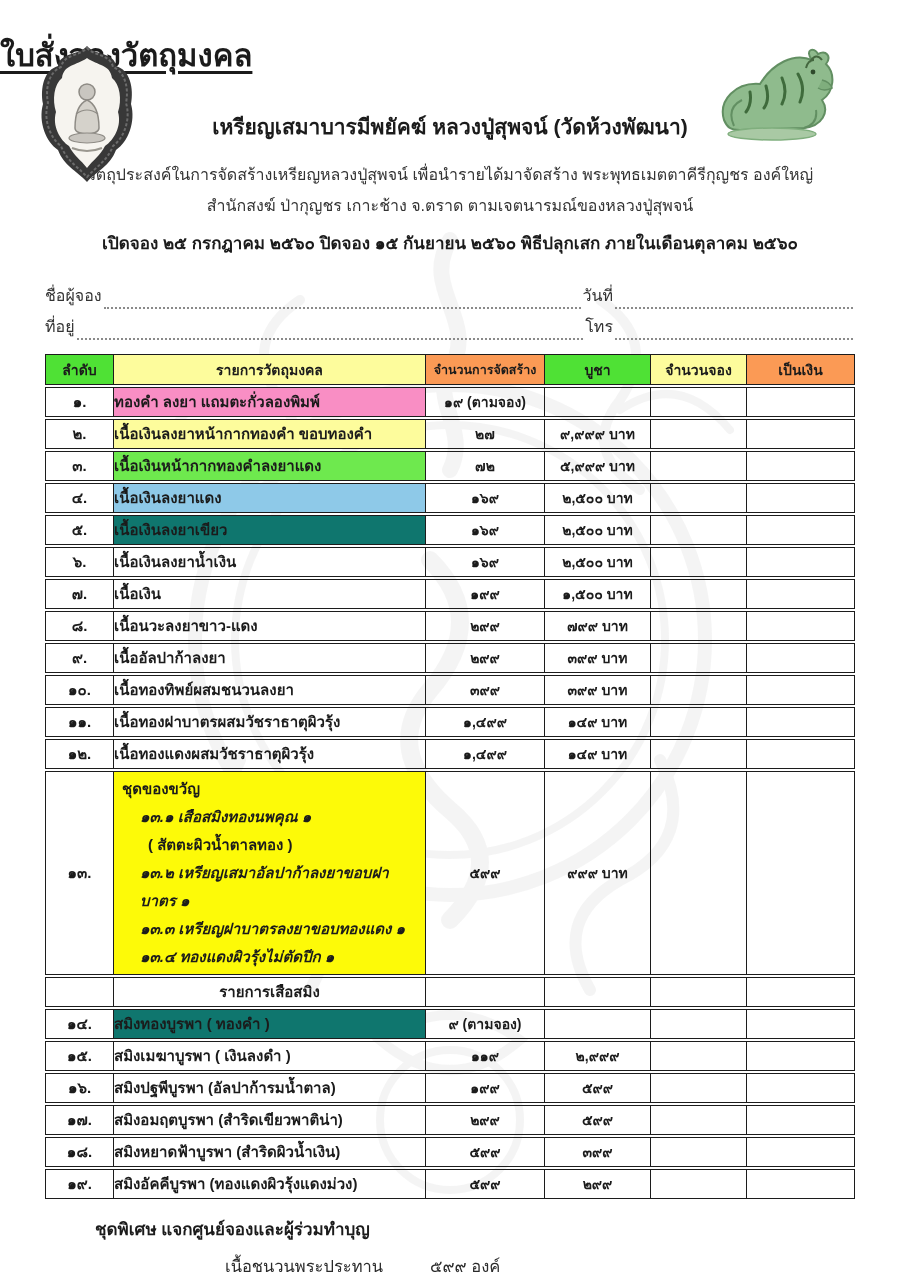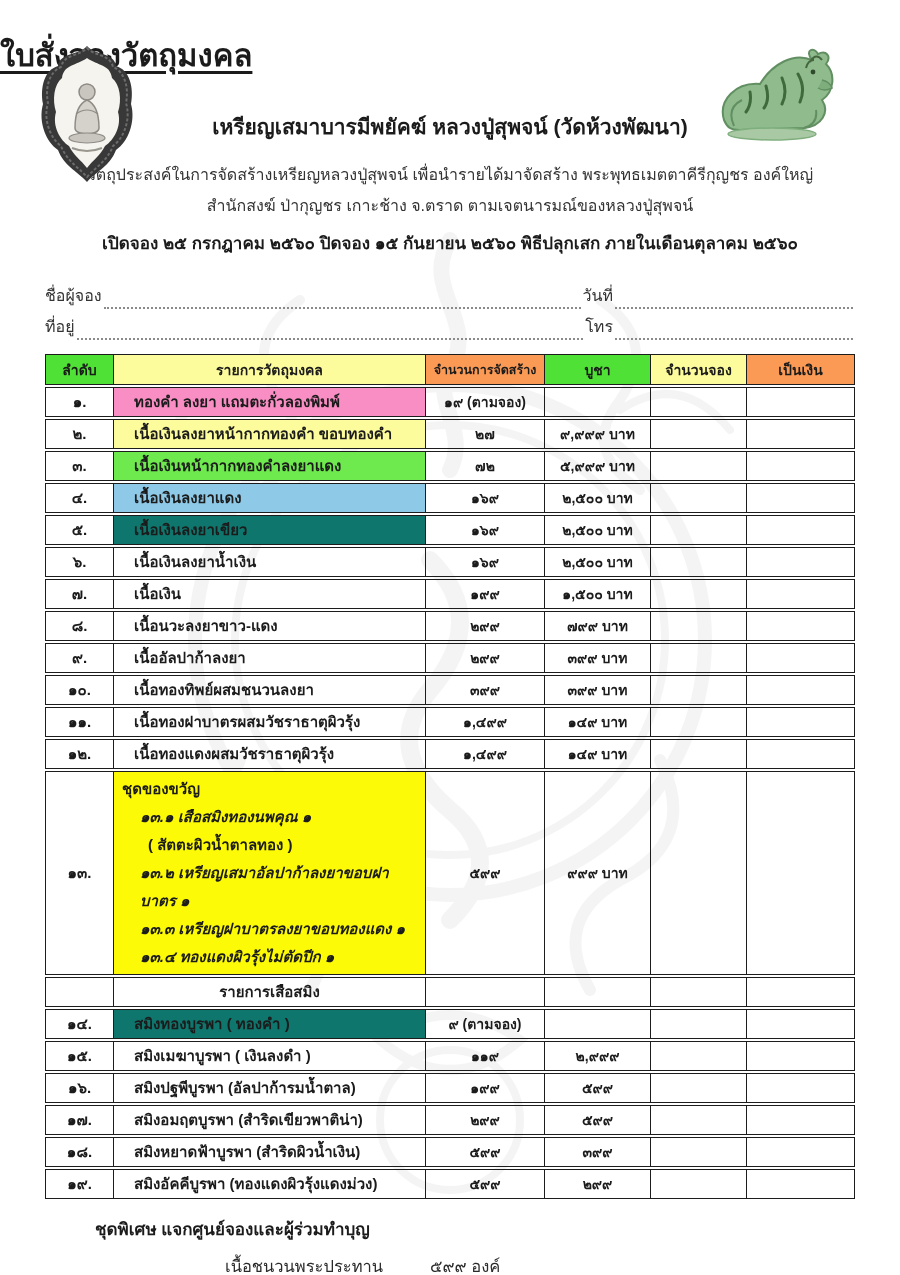--- a/index.html
+++ b/index.html
@@ -26,21 +26,21 @@
   .dots{border-bottom:2px dotted #8a8a8a;height:16px;flex:1;margin:0 2px;}
   .dots.fixed{flex:0 0 238px;}
 
   
   .ordertable{margin:14px 45px 0;font-size:15px;}
   .trow{display:flex;border:1.6px solid #1c1c1c;margin-bottom:2px;min-height:28px;
         align-items:stretch;background:transparent;}
   .cell{border-right:1.4px solid #1c1c1c;display:flex;align-items:center;box-sizing:border-box;
         font-weight:600;}
   .col0{width:68px;justify-content:center;}
-  .col1{width:312px;padding-left:20px;}
+  .col1{width:312px;padding-left:0;}
   .col2{width:119px;justify-content:center;font-size:14px;}
   .col3{width:106px;justify-content:center;font-size:14px;}
   .col4{width:96px;}
   .col5{flex:1;border-right:none;}
   .th{justify-content:center;padding:0;font-weight:bold;font-size:14px;min-height:29px;}
   .th.col2{font-size:12.5px;}
   .citem.subhead{justify-content:center;padding-left:0;font-weight:bold;}
   .citem.gift{display:block;padding:3px 8px 3px 8px;}
   .gl{line-height:28px;}
   .gl0{padding-left:0;}

